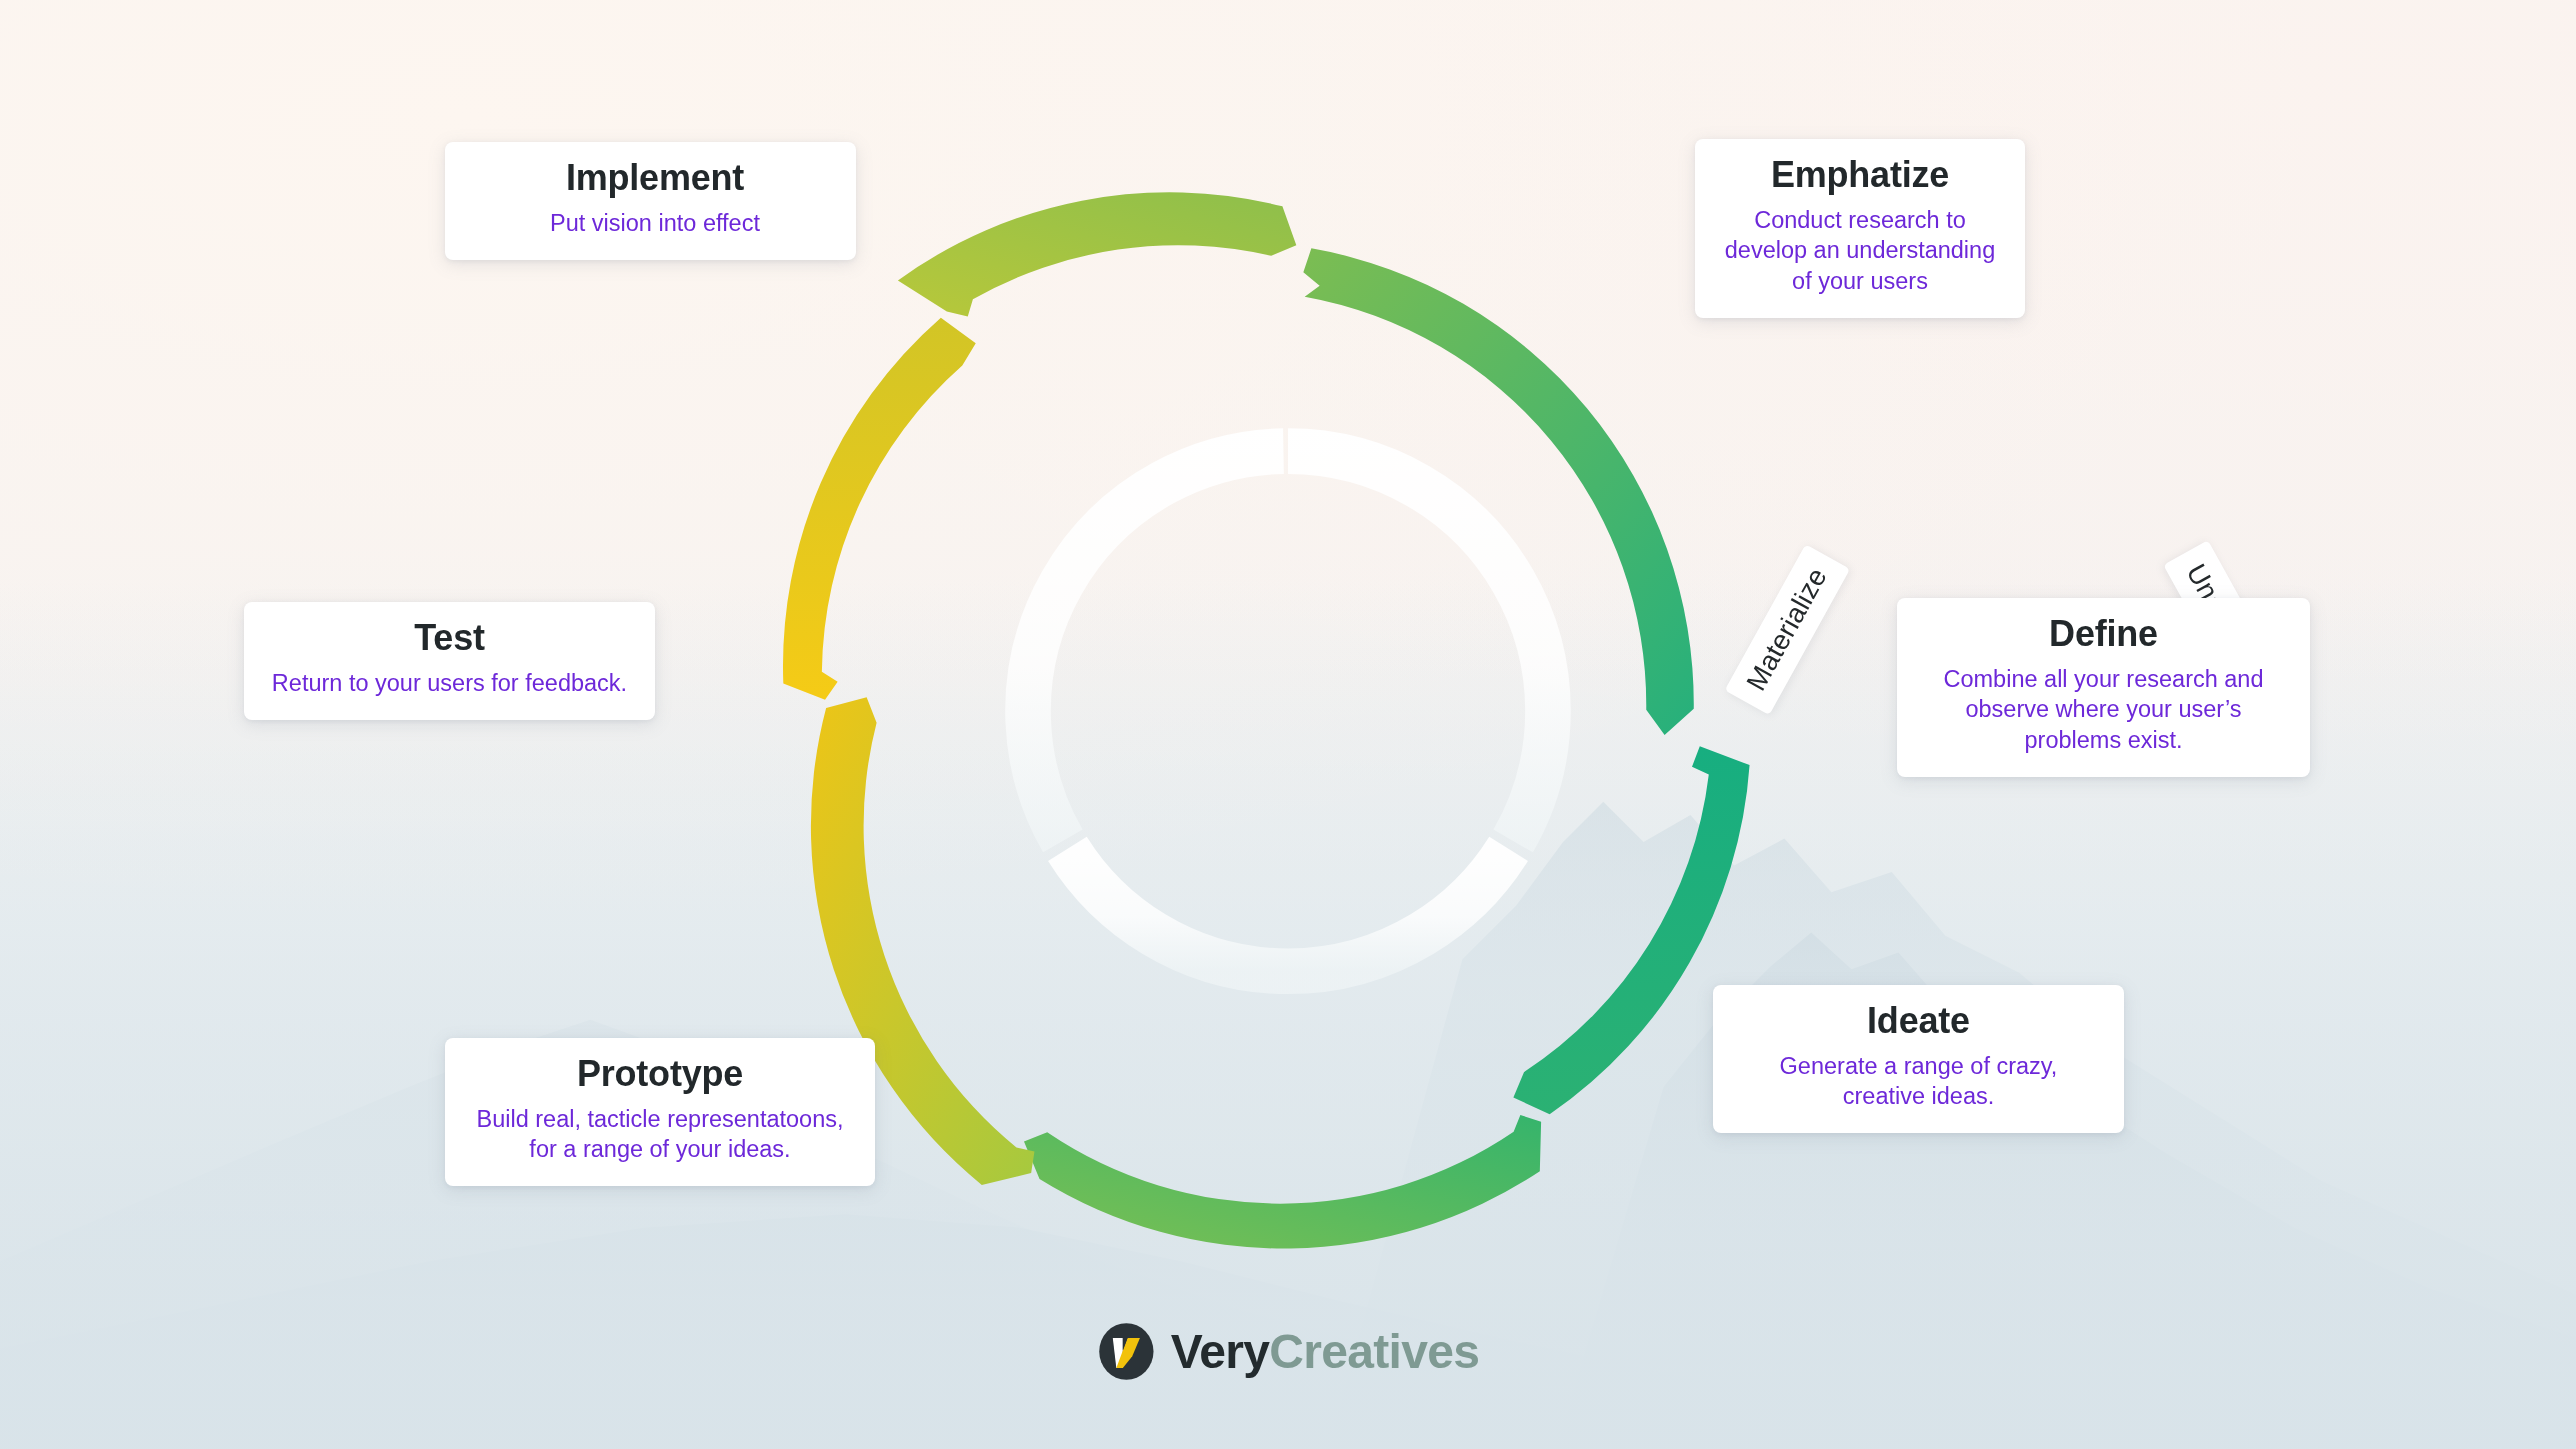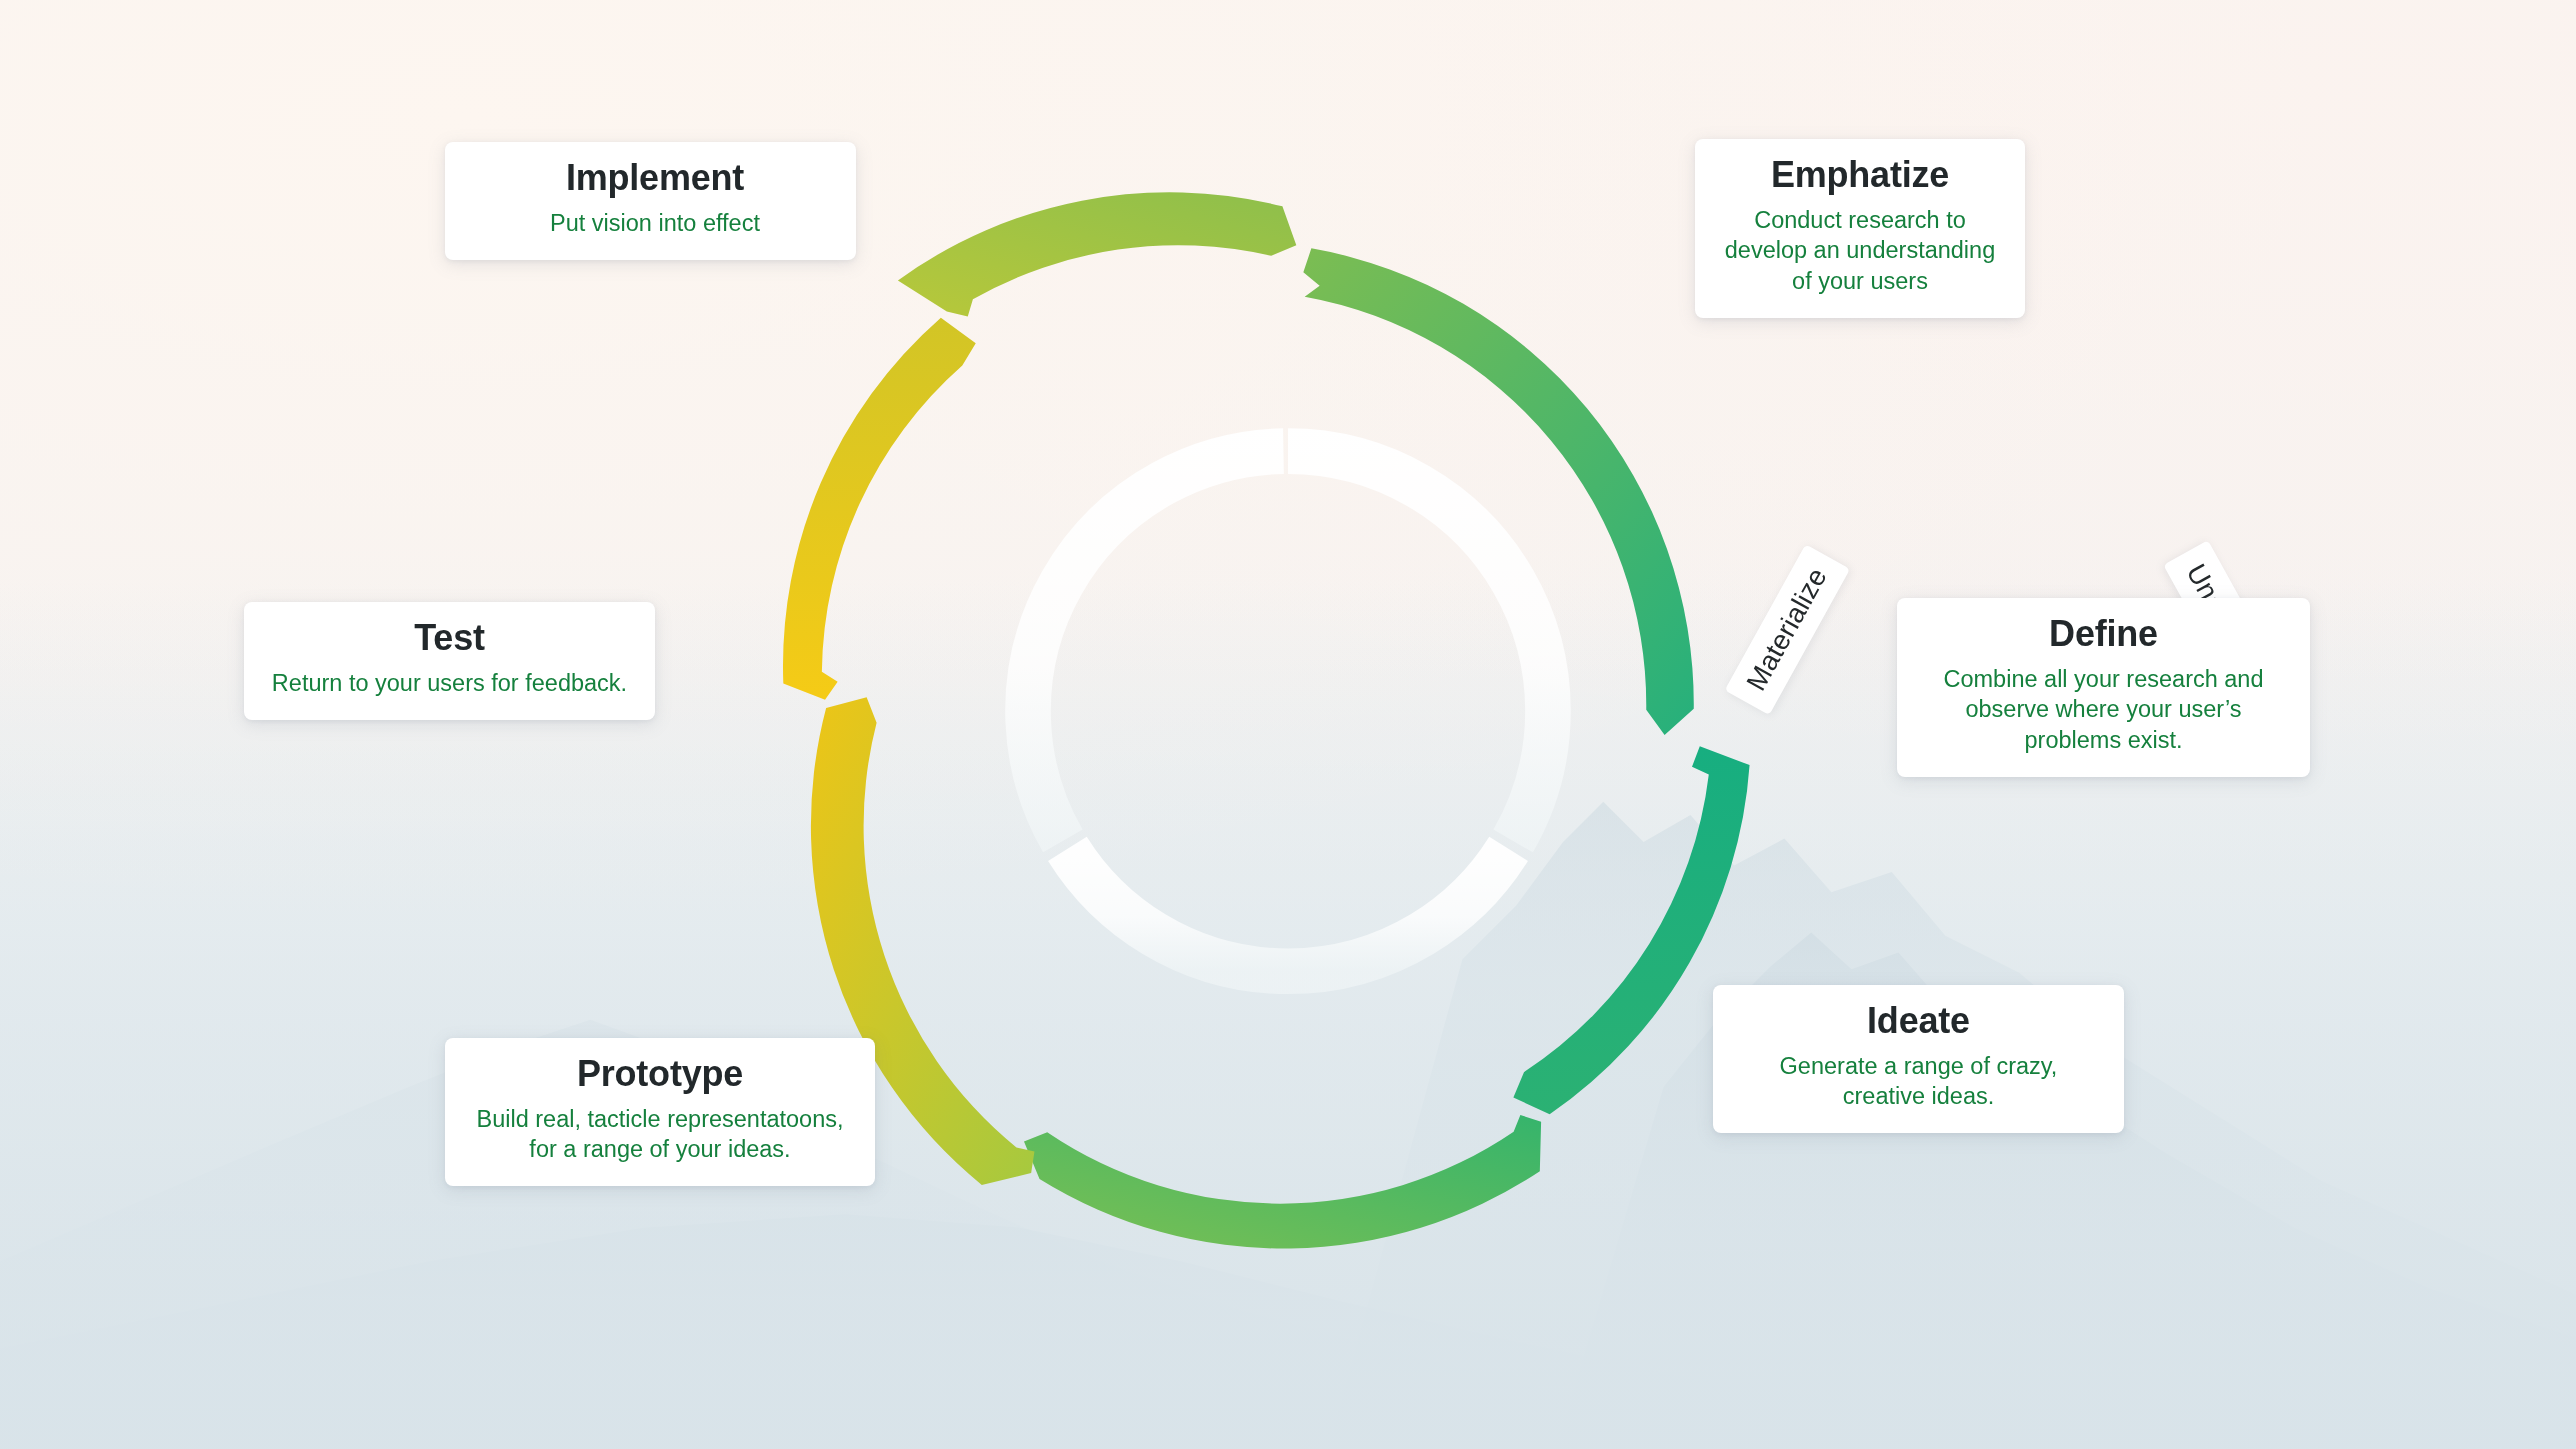--- a/index.html
+++ b/index.html
@@ -67,21 +67,21 @@
     font-size:36px;
     font-weight:700;
     color:#22282b;
     letter-spacing:-0.2px;
     margin-bottom:9.4px;
     line-height:1.08;
   }
   .card p {
     font-size:23.5px;
     font-weight:400;
-    color:#15803d;
+    color:#6d28d9;
     line-height:1.30;
   }
   #card-implement { left:445px;  top:142px;  width:411px;padding-left:32px; }
   #card-emphatize { left:1695px; top:139px;  width:330px; }
   #card-define    { left:1897px; top:598px;  width:413px;text-align:center; }
   #card-ideate    { left:1713px; top:985px; width:411px; }
   #card-prototype { left:445px;  top:1038px; width:430px; }
   #card-test      { left:244px;  top:602px;  width:411px; }
 
   
@@ -236,15 +236,26 @@
   <div class="card" id="card-test">
     <h3>Test</h3>
     <p>Return to your users for feedback.</p>
   </div>
 
   <div class="card" id="card-implement">
     <h3>Implement</h3>
     <p>Put vision into effect</p>
   </div>
 
+  <div class="logo">
+    <svg class="logo-mark" viewBox="0 0 100 100">
+      <ellipse cx="50" cy="50" rx="46" ry="48" fill="#2b3338"></ellipse>
+      <path d="M27 27 L44 27 L44 78 L33 78 Z" fill="#ffffff"></path>
+      <path d="M44 78 L33 78 L52 27 L73 27 L60 58 Z" fill="#f2c20c"></path>
+      <path d="M44 27 L52 27 L44 48 Z" fill="#2b3338"></path>
+    </svg>
+    <div class="logo-text">
+      <span class="logo-very">Very</span><span class="logo-creatives">Creatives</span>
+    </div>
+  </div>
 
 </div>
 
 
 </body></html>

